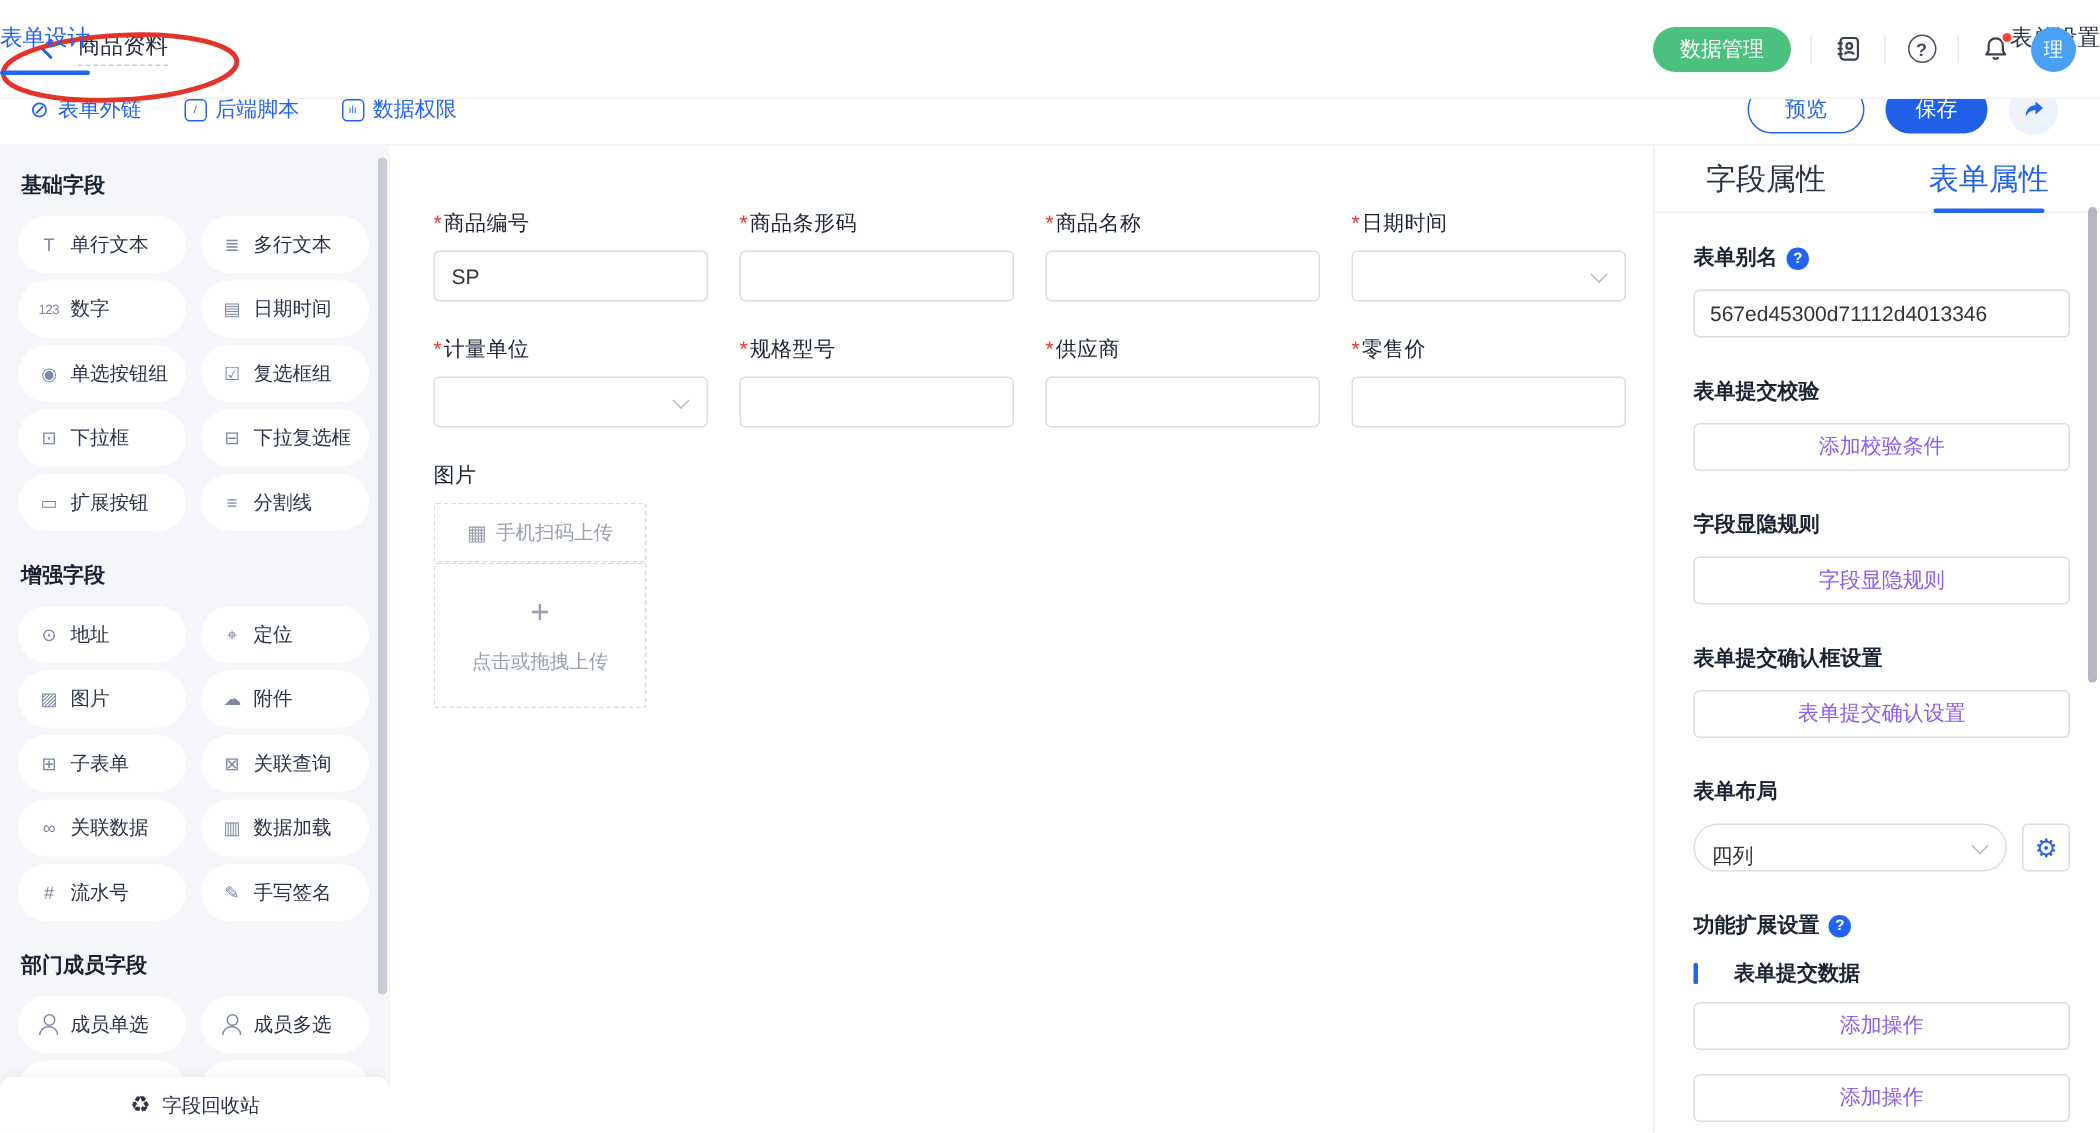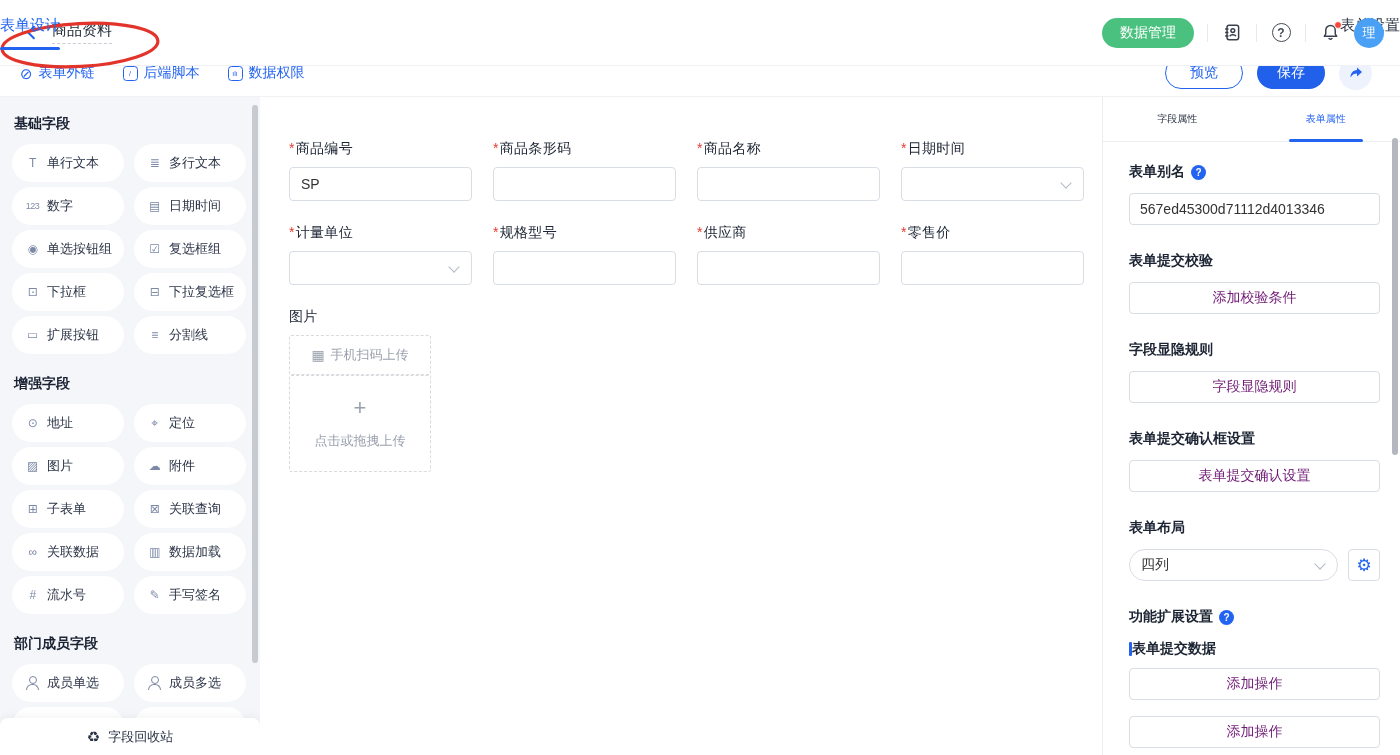--- a/index.html
+++ b/index.html
@@ -63,34 +63,34 @@
   .chev{position:absolute;right:13px;top:11px;width:8px;height:8px;border-right:1.5px solid #b3bac6;border-bottom:1.5px solid #b3bac6;transform:rotate(45deg)}
   .upload-col{width:142px}
   .qrbox{width:142px;height:40px;border:1px dashed #d8dade;border-radius:2px;display:flex;align-items:center;justify-content:center;gap:6px;color:#9aa1ad;font-size:13px;cursor:pointer;background:#fff}
   .qr-glyph{font-size:14px;line-height:1;color:#9aa1ad}
   .dropbox{width:142px;height:97px;border:1px dashed #d8dade;border-radius:2px;display:flex;flex-direction:column;align-items:center;justify-content:center;gap:13px;cursor:pointer;background:#fff}
   .plus{font-size:22px;color:#9aa1ad;line-height:1;font-weight:300}
   .drop-text{font-size:13px;color:#9aa1ad}
   
   .panel{width:298px;background:#fff;border-left:1px solid #ebedf1;position:relative;flex:none}
   .ptabs{display:flex;height:45px;border-bottom:1px solid #ebedf1}
-  .ptab{flex:1;display:flex;align-items:center;justify-content:center;font-size:10px;color:#2b3342;cursor:pointer;position:relative}
+  .ptab{flex:1;display:flex;align-items:center;justify-content:center;font-size:20px;color:#2b3342;cursor:pointer;position:relative}
   .ptab.active{color:#2263f2}
   .ptab.active::after{content:"";position:absolute;bottom:-1px;left:50%;transform:translateX(-50%);width:74px;height:3px;background:#2263f2;border-radius:2px}
   .pcontent{padding:21px 20px 0 26px}
   .ptitle{display:flex;align-items:center;gap:6px;font-size:14px;font-weight:700;color:#1c2433;margin-bottom:12px}
   .q-blue{width:15px;height:15px;border-radius:50%;background:#2263f2;color:#fff;font-size:10px;font-weight:700;display:flex;align-items:center;justify-content:center}
   .pinput{width:100%;height:32px;border:1px solid #d9dde4;border-radius:4px;padding:0 10px;font-size:14px;color:#333;outline:none;font-family:inherit}
   .pblock{margin-bottom:27px}
-  .pbtn{width:100%;height:32px;border:1px solid #d9dde4;border-radius:4px;background:#fff;font-size:14px;color:#701a75;cursor:pointer;font-family:Liberation Serif, serif}
+  .pbtn{width:100%;height:32px;border:1px solid #d9dde4;border-radius:4px;background:#fff;font-size:14px;color:#8b5cf6;cursor:pointer;font-family:Liberation Serif, serif}
   .layout-row{display:flex;gap:10px;align-items:center}
-  .pselect{position:relative;width:210px;height:32px;border:1px solid #d9dde4;border-radius:16px;background:#fff;cursor:pointer;font-size:14px;color:#333;display:flex;align-items:center;padding:0 11px}
+  .pselect{position:relative;width:210px;height:32px;border:1px solid #d9dde4;border-radius:16px;background:#fff;cursor:pointer;font-size:14px;color:#333;display:flex;align-items:flex-end;padding:0 11px}
   .pselect .chev{top:10px}
   .gear-btn{width:32px;height:32px;border:1px solid #d9dde4;border-radius:4px;background:#fff;display:flex;align-items:center;justify-content:center;font-size:17px;color:#2263f2;cursor:pointer;line-height:1}
-  .grp{display:flex;align-items:center;gap:0;font-size:14px;font-weight:700;color:#1c2433;margin:0 0 10px 0}
+  .grp{display:flex;align-items:center;gap:24px;font-size:14px;font-weight:700;color:#1c2433;margin:0 0 10px 0}
   .grp .bar{width:3px;height:14px;background:#2263f2;border-radius:1px}
   .grp-block{margin-bottom:16px}
   .panel-scroll{position:absolute;right:2px;top:41px;width:6px;height:317px;background:#b4b7bd;border-radius:3px;cursor:pointer}
 </style>
 </head>
 <body>
 
 <div class="header">
   <div class="back-wrap">
     <span class="hicon">

